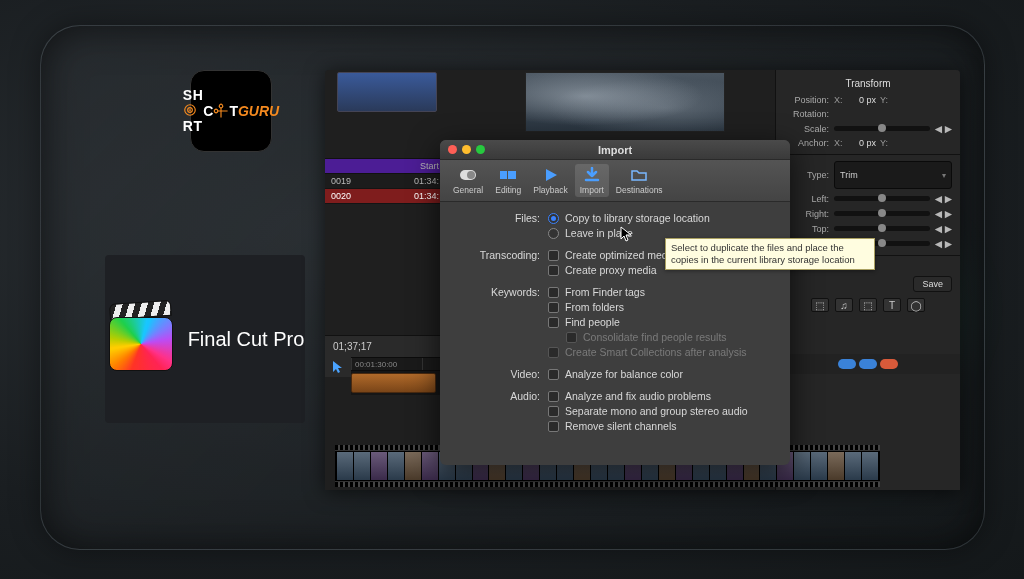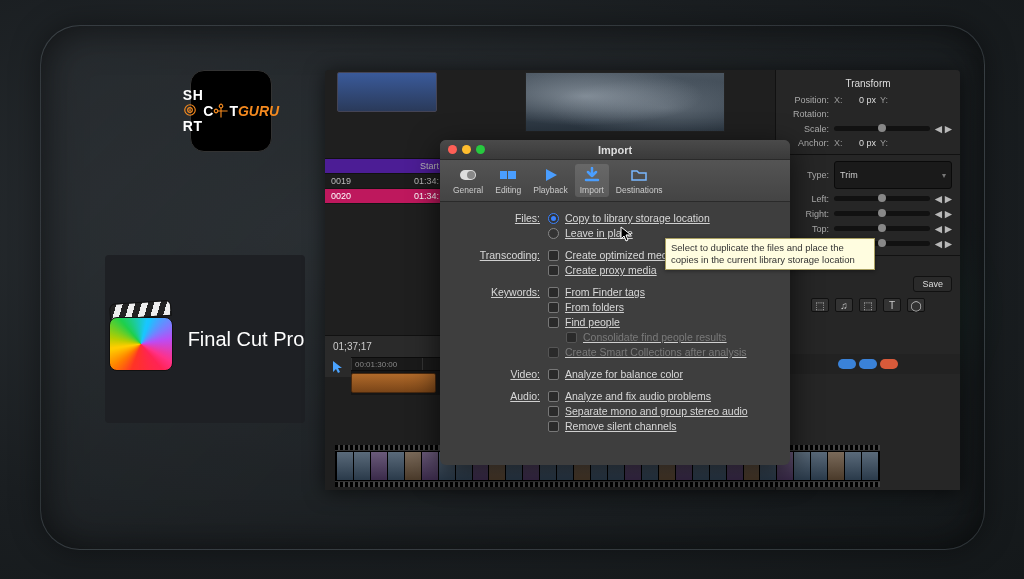--- a/index.html
+++ b/index.html
@@ -107,21 +107,21 @@
     position: absolute; left: 0; top: 88px; width: 120px; font-size: 9px;
   }
   .cliplist .chdr {
     display: flex; background: #4c1d95; color: #bbb; padding: 2px 6px;
     justify-content: space-between; border-top: 1px solid #111; border-bottom: 1px solid #111;
   }
   .cliprow {
     display: flex; justify-content: space-between; padding: 2px 6px;
     background: #1c1c1c; color: #bbb; border-bottom: 1px solid #141414;
   }
-  .cliprow.sel { background: #be185d; color: #fff; }
+  .cliprow.sel { background: #7f1d1d; color: #fff; }
   
   .tlinfo {
     position: absolute; left: 0; top: 265px; width: 120px; height: 22px;
     background: #2a2a2a; color: #ccc; display: flex; align-items: center;
     padding: 0 8px; font-size: 10px; border-top: 1px solid #111;
   }
   .tltools {
     position: absolute; left: 0; top: 287px; width: 26px; height: 20px;
     background: #2a2a2a; display: flex; align-items: center; justify-content: center;
     color: #4aa3ff;
@@ -181,21 +181,21 @@
   .dialog .toolbar {
     height: 42px; background: linear-gradient(#545454, #444);
     border-bottom: 1px solid #2a2a2a;
     display: flex; align-items: center; padding: 0 8px; gap: 2px;
   }
   .dialog .tbtn { display: flex; flex-direction: column; align-items: center; gap: 1px; padding: 2px 5px; border-radius: 3px; }
   .dialog .tbtn.sel { background: rgba(255,255,255,0.12); }
   .dialog .tbtn .ic { width: 20px; height: 18px; display: flex; align-items: center; justify-content: center; }
   .dialog .tbtn .lb { font-size: 8.5px; color: #ccc; }
   .dialog .body { padding: 10px 14px 10px 0; font-size: 10.5px; }
-  .dialog .grp { display: flex; margin-bottom: 10px; text-decoration: underline; }
+  .dialog .grp { display: flex; margin-bottom: 10px; }
   .dialog .glabel { width: 108px; text-align: right; padding-right: 8px; color: #d8d8d8; font-size: 10.5px; }
   .dialog .gopts { flex: 1; display: flex; flex-direction: column; gap: 3px; }
   .dialog .opt { display: flex; align-items: center; gap: 6px; color: #d8d8d8; font-size: 10.5px; }
   .dialog .opt.dis { color: #7a7a7a; }
   .dialog .radio { width: 11px; height: 11px; border-radius: 50%; border: 1px solid #888; background: #333; position: relative; flex-shrink: 0; }
   .dialog .radio.on { border-color: #3a82ff; }
   .dialog .radio.on::after { content: ""; position: absolute; inset: 2px; background: #3a82ff; border-radius: 50%; }
   .dialog .chk { width: 11px; height: 11px; border: 1px solid #777; background: #2a2a2a; border-radius: 2px; flex-shrink: 0; }
   .dialog .sub { padding-left: 18px; }
   

